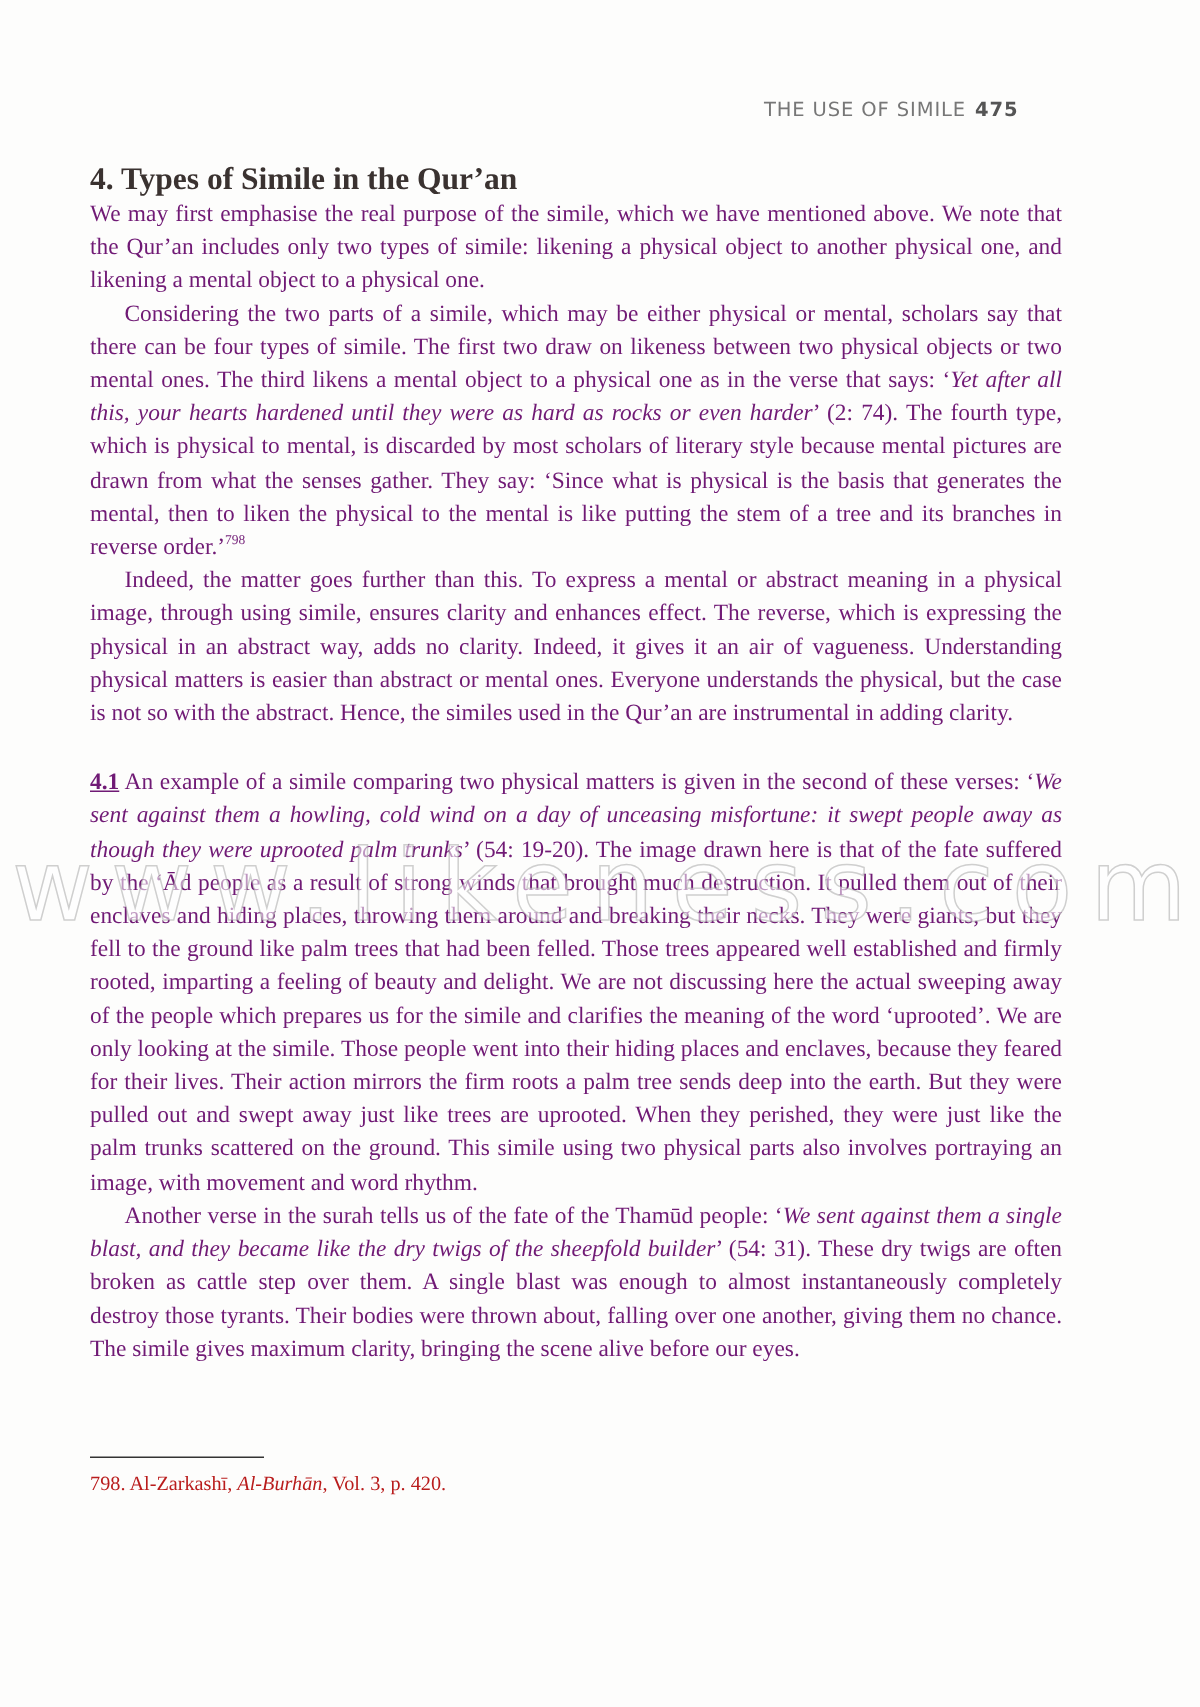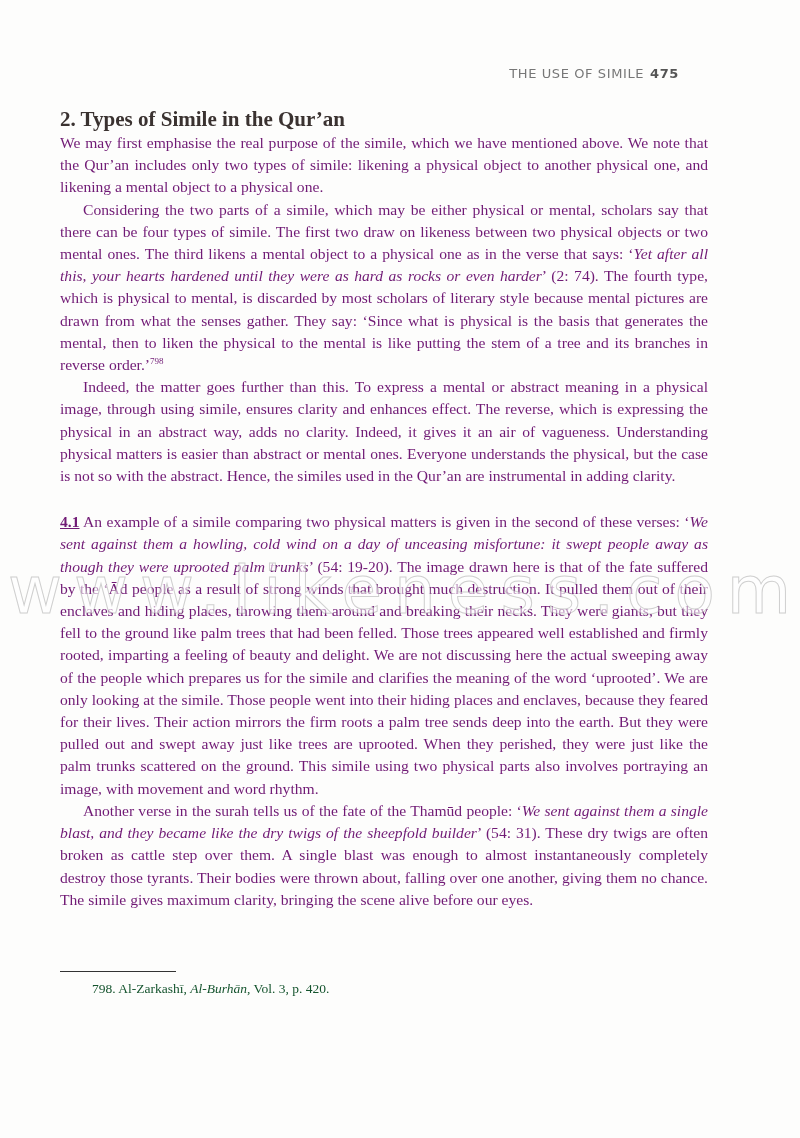--- a/index.html
+++ b/index.html
@@ -30,39 +30,39 @@
   p.indent { text-indent: 23px; font-family: Liberation Serif, serif; }
   p.gap { margin-top: 24px; }
   .num { font-weight: bold; text-decoration: underline; }
   i { font-style: italic; }
   sup { font-size: 9px; line-height: 0; vertical-align: super; }
   .footnote-rule {
     position: absolute; left: 60px; top: 971px; width: 116px; height: 1px; background: #333;
   }
   .footnote {
     position: absolute; left: 60px; top: 981px;
-    font-size: 13.5px; color: #14532d; margin-left: 32px;
+    font-size: 13.5px; color: #b91c1c;
   }
   .watermark {
     position: absolute; left: 8px; top: 552px; width: 790px;
     font-family: "DejaVu Sans", "Liberation Sans", sans-serif;
     font-size: 66px; letter-spacing: 12px; color: rgba(255,255,255,0.55);
     -webkit-text-stroke: 1px rgba(150,150,150,0.45);
     white-space: nowrap; pointer-events: none;
   }
 </style>
 </head>
 <body>
 
 <div class="running-head">
   <span>THE USE OF SIMILE</span><span class="pg">475</span>
 </div>
 
 <div class="page">
-  <h2 class="section-title">2. Types of Simile in the Qur’an</h2>
+  <h2 class="section-title">4. Types of Simile in the Qur’an</h2>
 
   <p>We may first emphasise the real purpose of the simile, which we have mentioned above. We note that the Qur’an includes only two types of simile: likening a physical object to another physical one, and likening a mental object to a physical one.</p>
 
   <p class="indent"><span>Considering the two parts of a simile, which may be either physical or mental, scholars say that there can be four types of simile. The first two draw on likeness between two physical objects or two mental ones. The third likens a mental object to a physical one as in the verse that says: ‘</span><i>Yet after all this, your hearts hardened until they were as hard as rocks or even harder</i><span>’ (2: 74). The fourth type, which is physical to mental, is discarded by most scholars of literary style because mental pictures are drawn from what the senses gather. They say: ‘Since what is physical is the basis that generates the mental, then to liken the physical to the mental is like putting the stem of a tree and its branches in reverse order.’</span><sup>798</sup></p>
 
   <p class="indent">Indeed, the matter goes further than this. To express a mental or abstract meaning in a physical image, through using simile, ensures clarity and enhances effect. The reverse, which is expressing the physical in an abstract way, adds no clarity. Indeed, it gives it an air of vagueness. Understanding physical matters is easier than abstract or mental ones. Everyone understands the physical, but the case is not so with the abstract. Hence, the similes used in the Qur’an are instrumental in adding clarity.</p>
 
   <p class="gap"><span class="num">4.1</span><span> An example of a simile comparing two physical matters is given in the second of these verses: ‘</span><i>We sent against them a howling, cold wind on a day of unceasing misfortune: it swept people away as though they were uprooted palm trunks</i><span>’ (54: 19-20). The image drawn here is that of the fate suffered by the ‘Ād people as a result of strong winds that brought much destruction. It pulled them out of their enclaves and hiding places, throwing them around and breaking their necks. They were giants, but they fell to the ground like palm trees that had been felled. Those trees appeared well established and firmly rooted, imparting a feeling of beauty and delight. We are not discussing here the actual sweeping away of the people which prepares us for the simile and clarifies the meaning of the word ‘uprooted’. We are only looking at the simile. Those people went into their hiding places and enclaves, because they feared for their lives. Their action mirrors the firm roots a palm tree sends deep into the earth. But they were pulled out and swept away just like trees are uprooted. When they perished, they were just like the palm trunks scattered on the ground. This simile using two physical parts also involves portraying an image, with movement and word rhythm.</span></p>
 
   <p class="indent"><span>Another verse in the surah tells us of the fate of the Thamūd people: ‘</span><i>We sent against them a single blast, and they became like the dry twigs of the sheepfold builder</i><span>’ (54: 31). These dry twigs are often broken as cattle step over them. A single blast was enough to almost instantaneously completely destroy those tyrants. Their bodies were thrown about, falling over one another, giving them no chance. The simile gives maximum clarity, bringing the scene alive before our eyes.</span></p>

